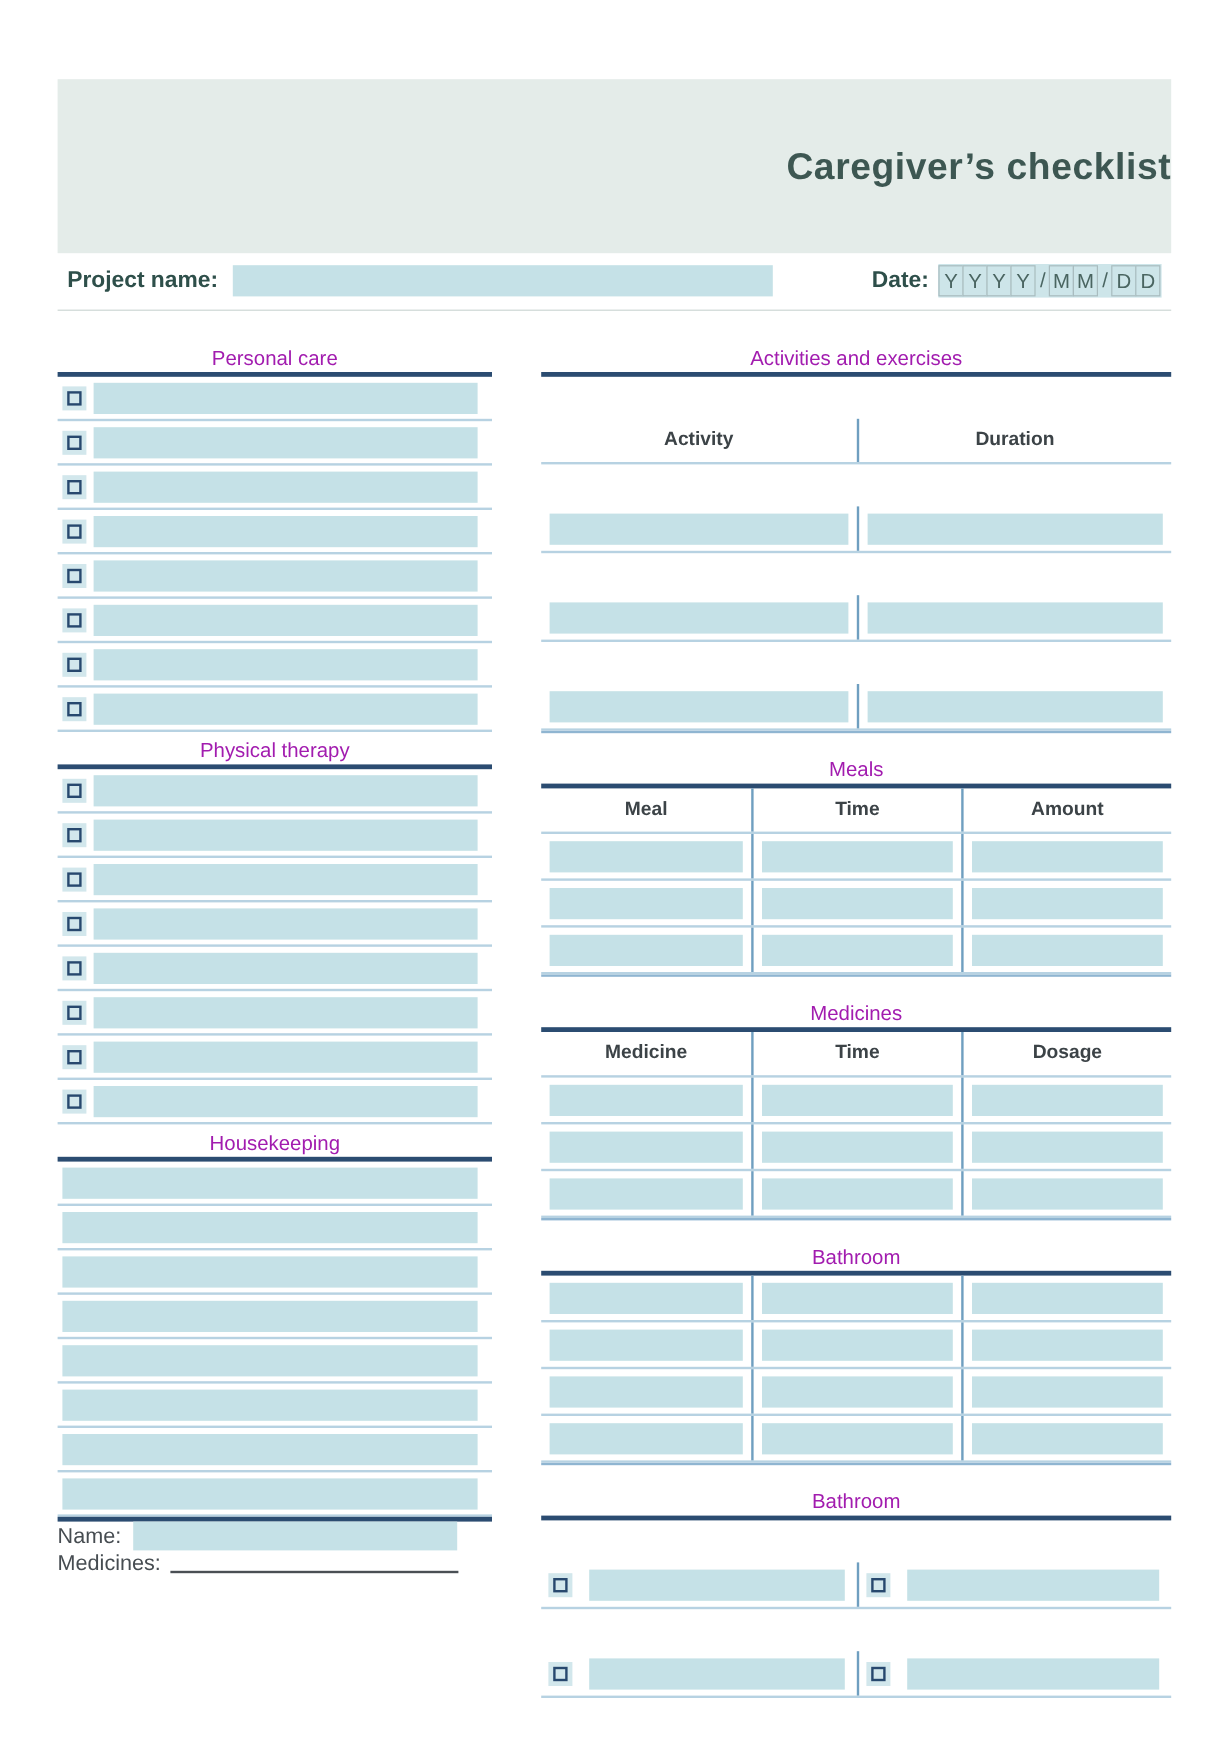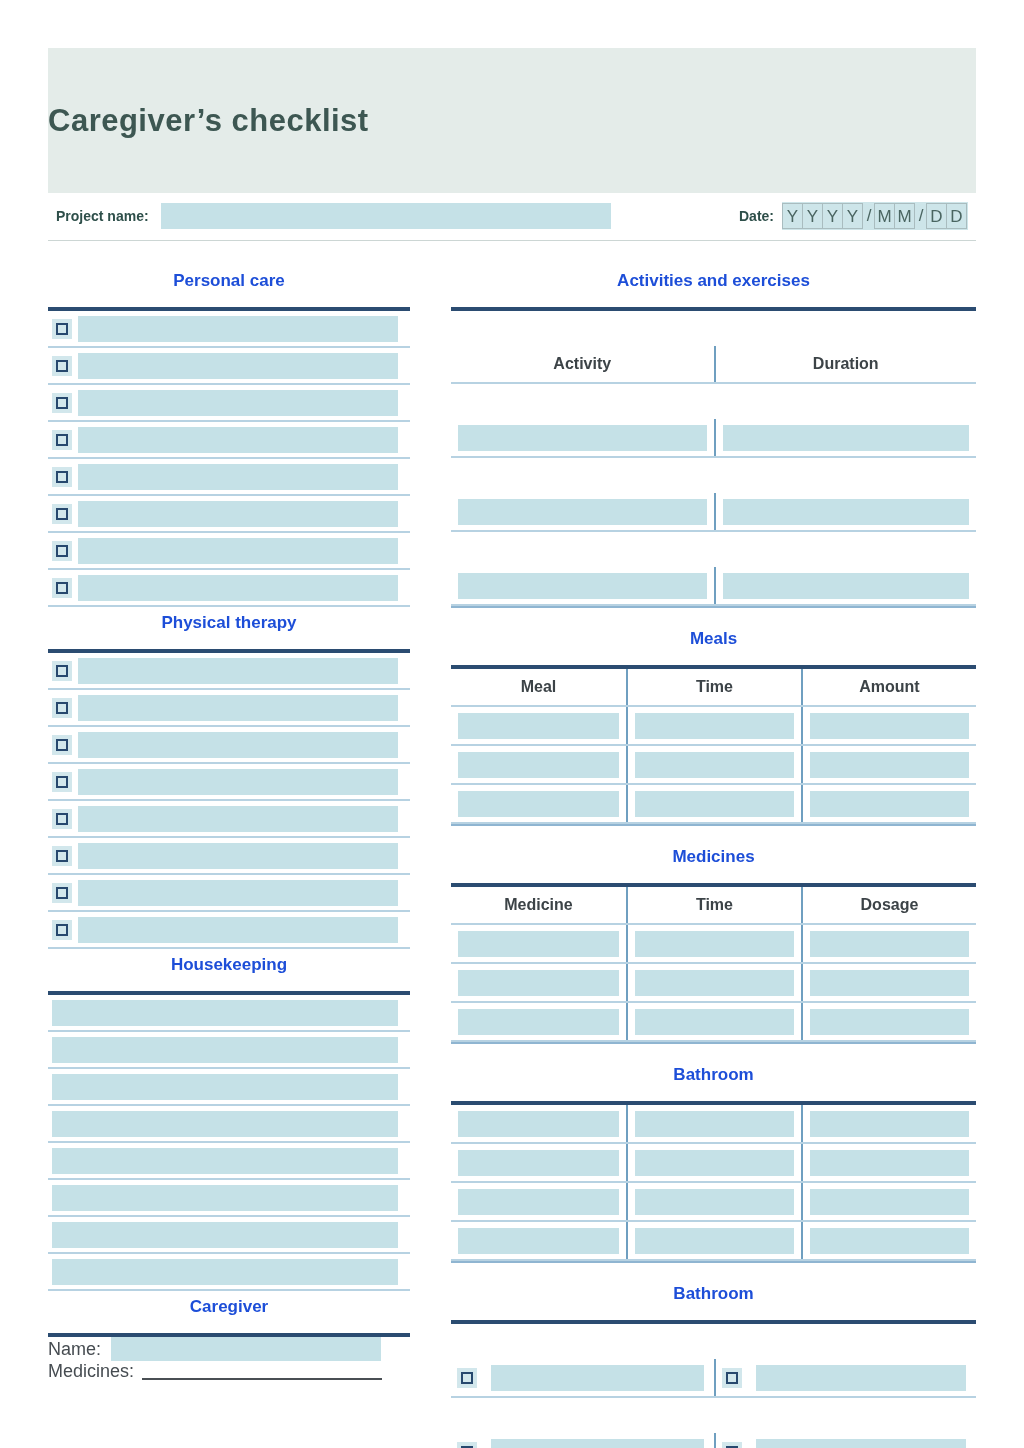--- a/index.html
+++ b/index.html
@@ -4,42 +4,42 @@
 <style>
   * { margin:0; padding:0; box-sizing:border-box; }
   html,body { background:#ffffff; }
   .page {
     position:relative; width:1024px; height:1448px; background:#ffffff;
     font-family:"Liberation Sans", sans-serif; color:#3c4347; overflow:hidden;
   }
   .content { position:absolute; left:48px; top:48px; width:928px; }
 
   
-  .banner { height:145px; background:#e4ece9; display:flex; align-items:center; justify-content:flex-start; }
+  .banner { height:145px; background:#e4ece9; display:flex; align-items:center; justify-content:flex-end;margin-top:18px; }
   .banner h1 { font-size:31px; font-weight:bold; color:#3d5752; letter-spacing:0.5px; }
 
   
   .meta-row { display:flex; align-items:center; height:48px; padding:6px 8px 8px 8px;
               border-bottom:1px solid #ccd6d4; }
-  .meta-label { font-size:14px; font-weight:bold; color:#2e4f4a; white-space:nowrap; }
+  .meta-label { font-size:19px; font-weight:bold; color:#2e4f4a; white-space:nowrap; }
   .field { background:#c5e1e7; height:26px; }
   .project-field { width:450px; margin-left:12px; }
   .date-label { margin-left:auto; margin-right:8px; }
   .date-strip { display:flex; align-items:center; background:#cde5e9; padding:0 1px; height:28px; }
   .date-cell { display:inline-block; width:21px; height:26px; line-height:25px; text-align:center;
                font-size:17px; color:#4a6561; border:1px solid #a9bcbf; margin-left:-1px; background:#cde5e9; }
   .date-slash { display:inline-block; width:12px; text-align:center; font-size:17px; color:#4a6561; }
 
   
   .columns { display:flex; margin-top:24px; align-items:flex-start; }
   .col-left { width:362px; }
   .col-right { width:525px; margin-left:41px; }
 
   
-  .sec-title { font-size:17px; font-weight:bold; color:#1d4ed8; text-align:center; padding:6px 0 16px 0; }
+  .sec-title { font-size:17px; font-weight:normal; color:#a21caf; text-align:center; padding:6px 0 1px 0; }
   .sec-rule { height:4px; background:#2b4c71; }
 
   
   .check-row { display:flex; align-items:center; height:37px; border-bottom:2px solid #b7d2e2; }
   .cb { width:20px; height:20px; background:#d2e7ec; margin-left:4px; flex:0 0 auto;
         display:flex; align-items:center; justify-content:center; cursor:pointer; }
   .cb-in { width:12px; height:12px; border:2px solid #27486e; background:transparent; }
   .check-row .row-field { flex:1; margin-left:6px; margin-right:12px; }
   .plain-row { display:flex; align-items:center; height:37px; border-bottom:2px solid #b7d2e2; }
   .plain-row .row-field { flex:1; margin-left:4px; margin-right:12px; }
@@ -239,21 +239,20 @@
               <div class="plain-row">
               <div class="field row-field"></div>
             </div>
               <div class="plain-row">
               <div class="field row-field"></div>
             </div>
             </div>
         </section>
 
         <section>
-          <h2 class="sec-title">Caregiver</h2>
           <div class="sec-rule"></div>
           <div class="cg-row">
             <span class="cg-label">Name:</span>
             <div class="field cg-name-field"></div>
           </div>
           <div class="cg-row">
             <span class="cg-label">Medicines:</span>
             <div class="sig-line"></div>
           </div>
         </section>

